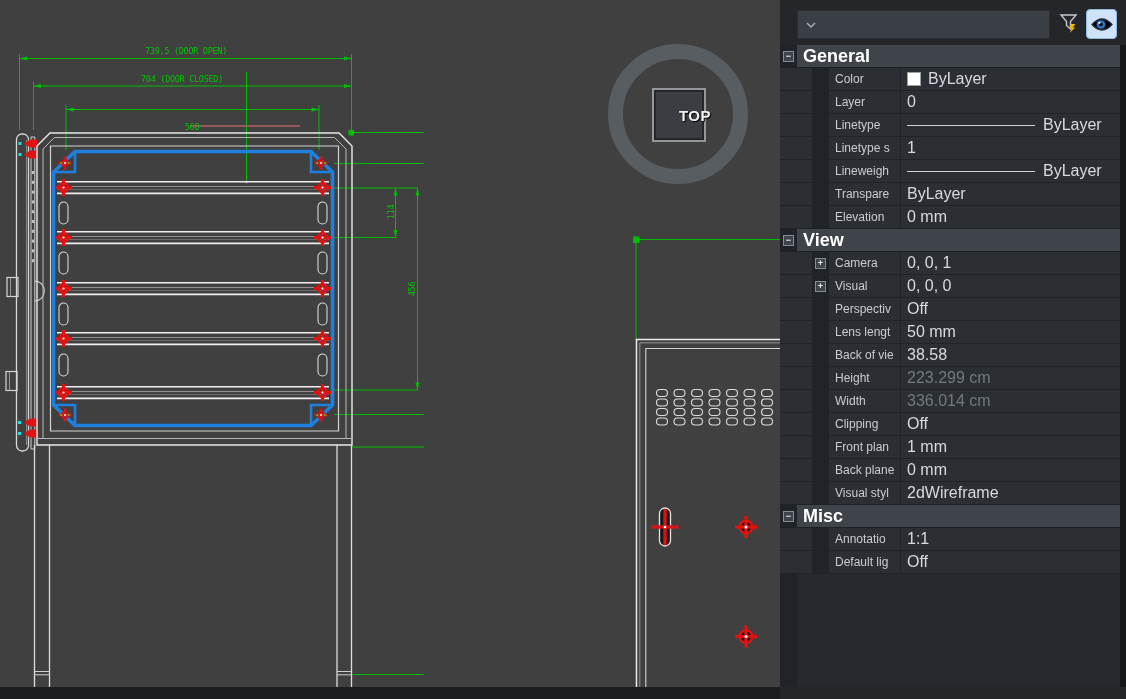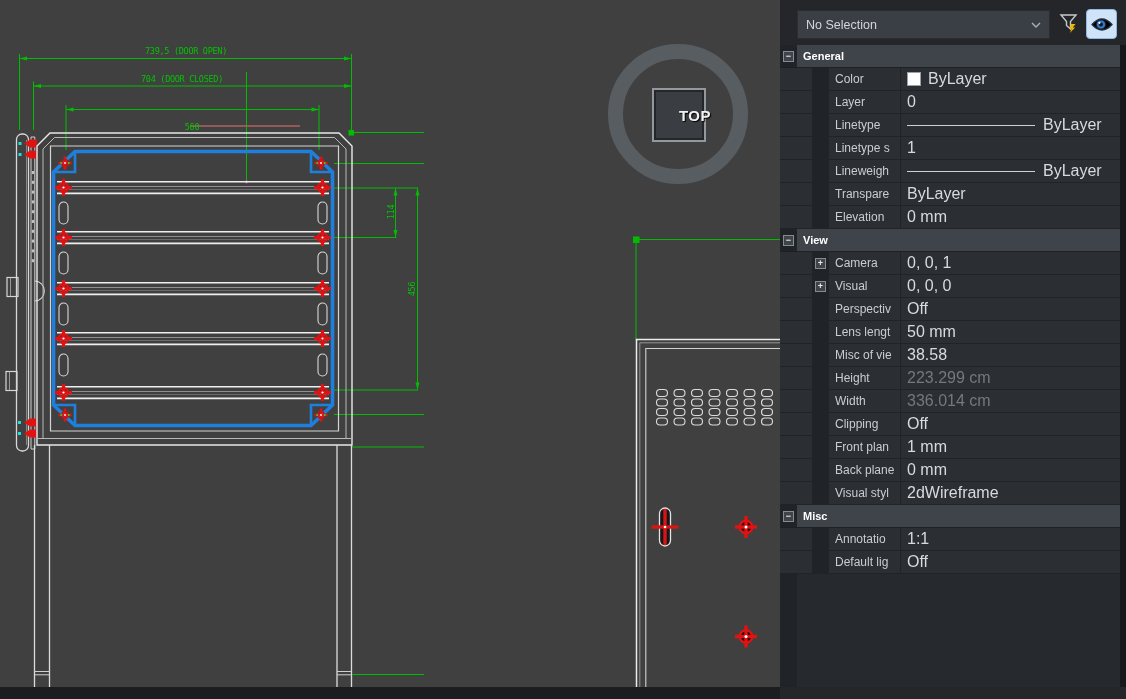--- a/index.html
+++ b/index.html
@@ -40,21 +40,21 @@
   #eye-btn{left:306px;width:31px;height:30px;background:#cfe4f8;border:1px solid #8fb9e4;
            border-radius:4px;box-sizing:border-box;}
   
   #grid{position:absolute;left:0;top:45px;width:346px;}
   .g-row{display:flex;height:23px;box-sizing:border-box;}
   .gut{width:17px;display:flex;align-items:center;justify-content:center;background:#202327;}
   .box{width:11px;height:11px;background:#3f434a;border:1px solid #878c92;color:#e8eaec;
        font:bold 9px/9px "Liberation Sans",sans-serif;text-align:center;box-sizing:border-box;
        cursor:default;}
   .sec{background:#3f434a;border-bottom:1px solid #1e2024;}
-  .sec .sec-title{flex:1;color:#fff;font-weight:bold;font-size:11px;line-height:22px;
+  .sec .sec-title{flex:1;color:#fff;font-weight:bold;font-size:18px;line-height:22px;
        padding-left:6px;width:323px;}
   .row{background:#2b2e33;border-bottom:1px solid #212327;padding-left:32px;}
   .lbl{width:72px;color:#c9cdd1;font-size:12px;line-height:22px;padding-left:6px;
        overflow:hidden;white-space:nowrap;border-right:1px solid #212327;box-sizing:border-box;}
   .val{flex:1;color:#d8dade;font-size:16px;line-height:22px;padding-left:6px;overflow:hidden;
        white-space:nowrap;display:flex;align-items:center;}
   .val.muted{color:#74797f;}
   .swatch{display:inline-block;width:12px;height:12px;background:#ffffff;border:1px solid #9aa0a6;
        margin-right:7px;}
   .lineglyph{display:inline-block;width:128px;height:1px;background:#cdd0d3;margin-right:8px;}
@@ -250,21 +250,20 @@
         <span>TOP</span>
       </div>
     </div>
   </div>
 
   <div id="panel">
     <div id="panel-gutterbg"></div>
 
     <div class="panel-top">
       <div class="dropdown">
-        <span class="dd-text">No Selection</span>
         <svg width="10" height="6" viewBox="0 0 10 6">
           <polyline points="1,1 5,5 9,1" fill="none" stroke="#aab0b6" stroke-width="1.4"></polyline>
         </svg>
       </div>
       <div class="icon-btn" id="filter-btn">
         <svg width="20" height="22" viewBox="0 0 20 22">
           <path d="M2,2 H17 L11.5,8.5 V16 L7.5,12.5 V8.5 Z" fill="none" stroke="#c4c8cc" stroke-width="1.4"></path>
           <polygon points="12,11 16.5,11 13.8,14.5 16.2,14.5 10.8,20 12.6,15.8 10.4,15.8" fill="#f2b705"></polygon>
         </svg>
       </div>
@@ -372,21 +371,21 @@
       </div>
       <div class="g-row row">
         <div class="gut"></div>
         <div class="lbl">Lens lengt</div>
         <div class="val">
             <span>50 mm</span>
           </div>
       </div>
       <div class="g-row row">
         <div class="gut"></div>
-        <div class="lbl">Misc of vie</div>
+        <div class="lbl">Back of vie</div>
         <div class="val">
             <span>38.58</span>
           </div>
       </div>
       <div class="g-row row">
         <div class="gut"></div>
         <div class="lbl">Height</div>
         <div class="val muted">
             <span>223.299 cm</span>
           </div>

